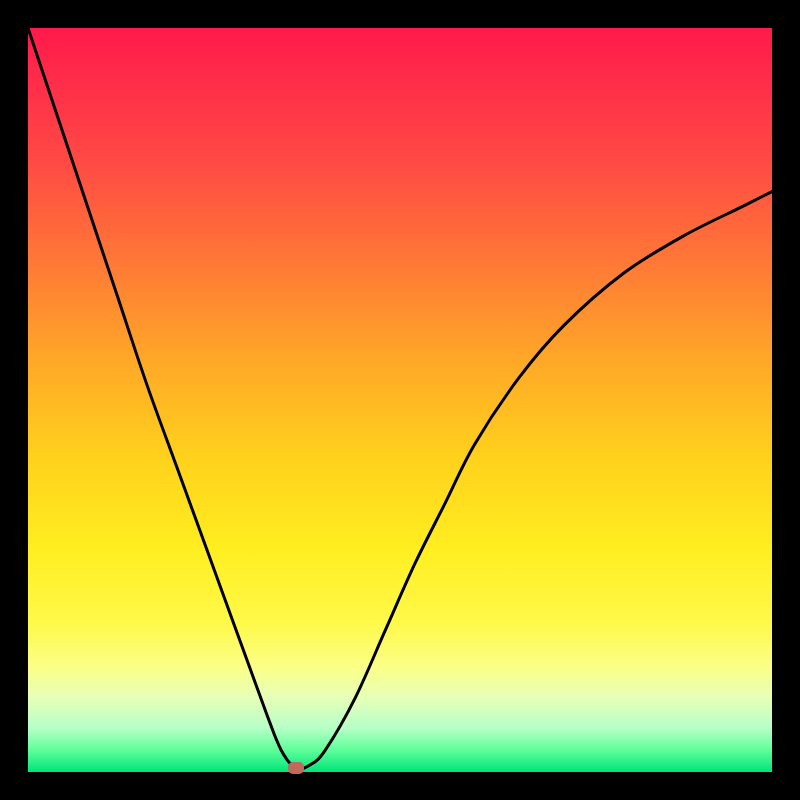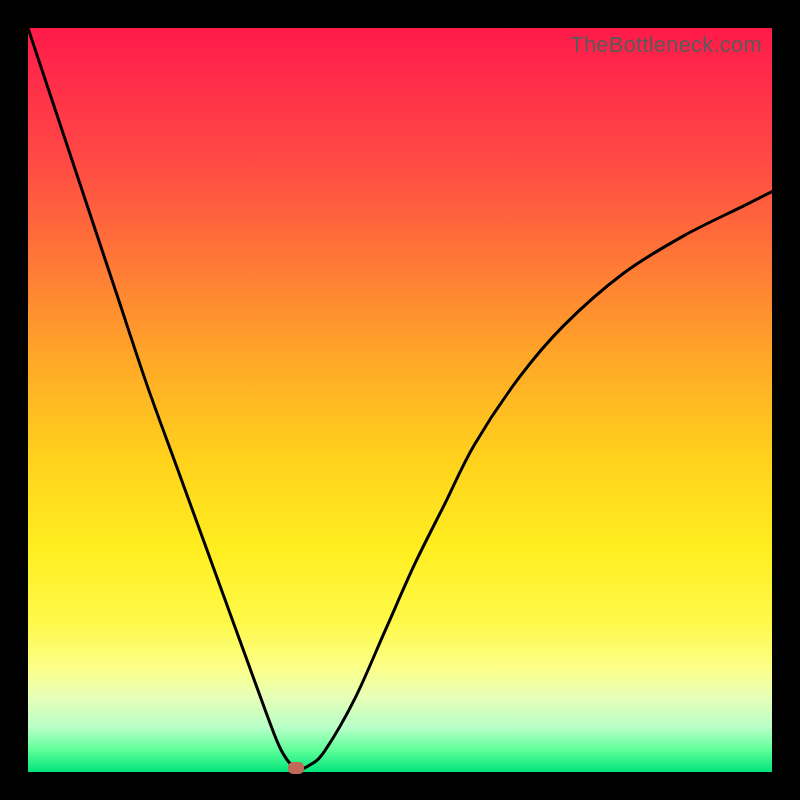--- a/index.html
+++ b/index.html
@@ -57,19 +57,18 @@
     background: #c06a5a;
     border-radius: 5px;
     transform: translate(-50%, -50%);
   }
 </style>
 </head>
 <body>
 
 <div class="frame">
   <div class="plot-area">
-    <div class="watermark">TheBottleneck.com</div>
     <svg class="curve-svg" viewBox="0 0 744 744" preserveAspectRatio="none">
       <path fill="none" stroke="#000" stroke-width="3" stroke-linejoin="round" stroke-linecap="round" d="M 0.00 0.00 C 4.96 14.88, 19.84 59.52, 29.76 89.28 C 39.68 119.04, 49.60 148.80, 59.52 178.56 C 69.44 208.32, 79.36 238.08, 89.28 267.84 C 99.20 297.60, 109.12 328.60, 119.04 357.12 C 128.96 385.64, 138.88 411.68, 148.80 438.96 C 158.72 466.24, 168.64 493.52, 178.56 520.80 C 188.48 548.08, 198.40 575.36, 208.32 602.64 C 218.24 629.92, 230.64 664.64, 238.08 684.48 C 245.52 704.32, 248.00 712.38, 252.96 721.68 C 257.92 730.98, 262.88 737.80, 267.84 740.28 C 272.80 742.76, 277.76 739.66, 282.72 736.56 C 287.68 733.46, 290.16 732.84, 297.60 721.68 C 305.04 710.52, 317.44 689.44, 327.36 669.60 C 337.28 649.76, 347.20 624.96, 357.12 602.64 C 367.04 580.32, 376.96 556.76, 386.88 535.68 C 396.80 514.60, 406.72 496.00, 416.64 476.16 C 426.56 456.32, 434.00 437.72, 446.40 416.64 C 458.80 395.56, 476.16 369.52, 491.04 349.68 C 505.92 329.84, 518.32 314.96, 535.68 297.60 C 553.04 280.24, 575.36 260.40, 595.20 245.52 C 615.04 230.64, 634.88 219.48, 654.72 208.32 C 674.56 197.16, 699.36 186.00, 714.24 178.56 C 729.12 171.12, 739.04 166.16, 744.00 163.68" id="curve-path"></path>
     </svg>
     <div class="marker" id="marker" style="left: 267.84px; top: 740.28px; background: rgb(192, 106, 90);"></div>
   </div>
 </div>
 
 </body></html>

